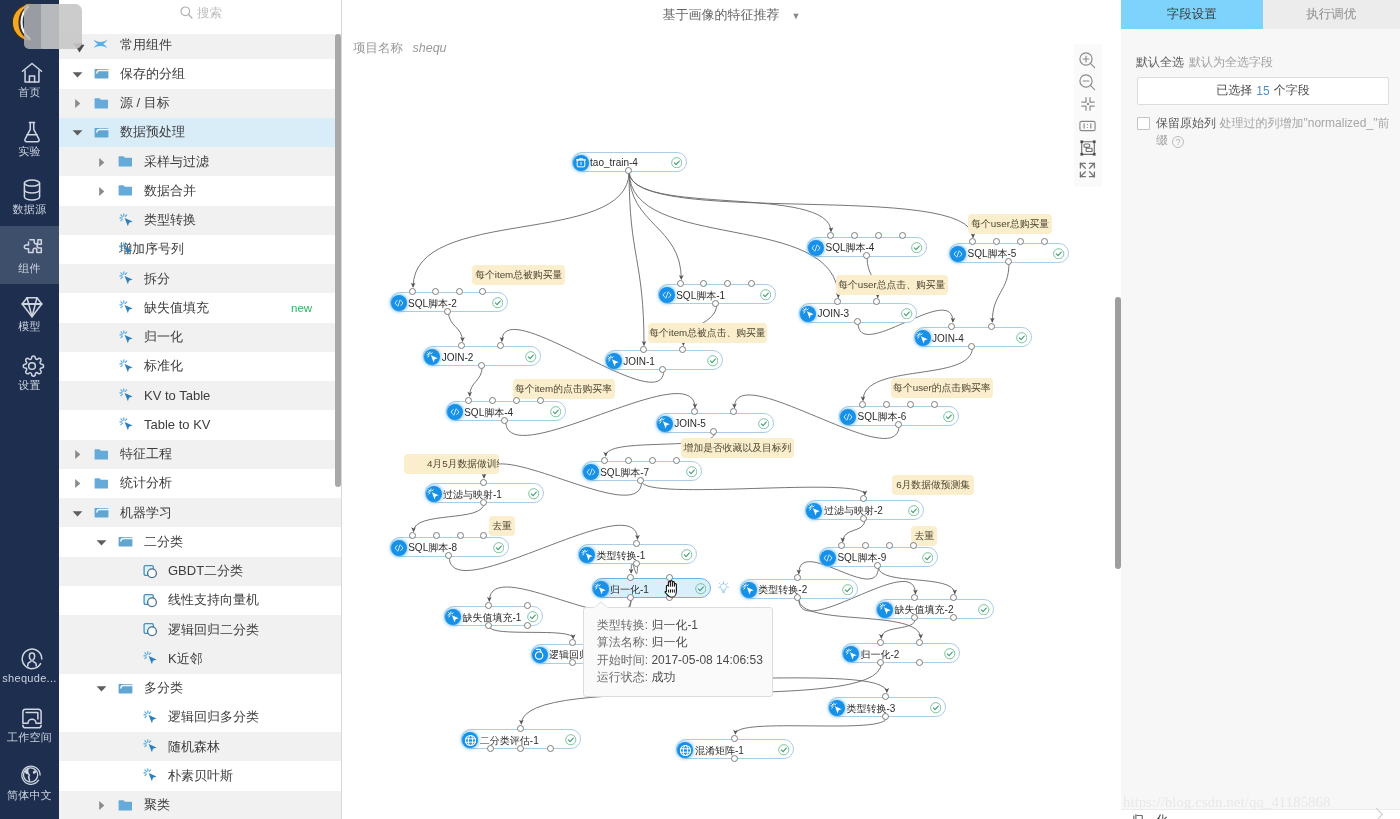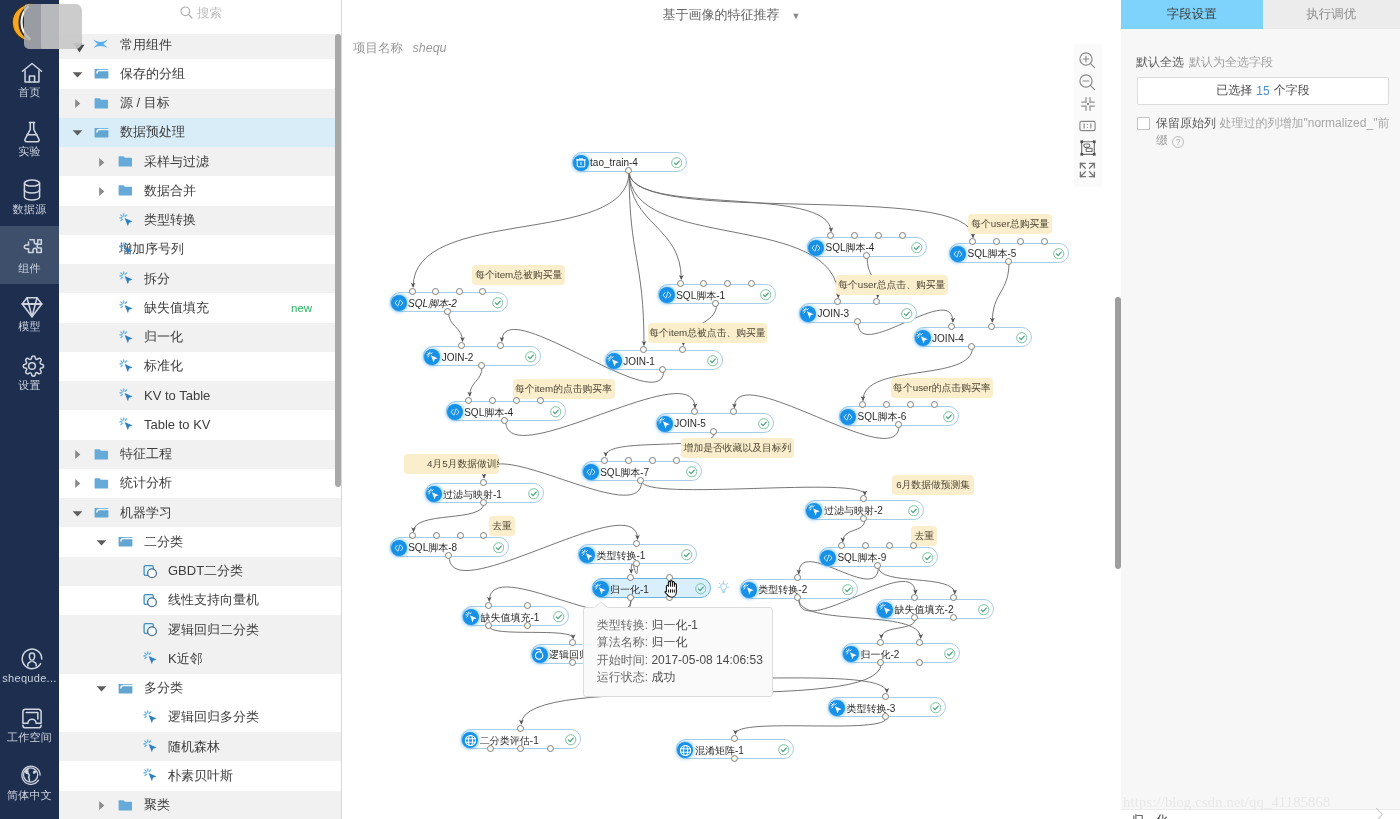--- a/index.html
+++ b/index.html
@@ -648,21 +648,21 @@
               <line x1="7" y1="6.1" x2="7" y2="9"></line>
             </svg>
           </span>
           <span class="nlab" data-name="node-label">tao_train-4</span>
           <span class="nchk" data-name="status-success-icon"><svg width="11.5" height="11.5" viewBox="0 0 12 12" fill="none">
               <circle cx="6" cy="6" r="5.3" stroke="#6cbd92" stroke-width="0.95"></circle>
               <path d="M3.5 6.2 5.3 8.0 8.6 4.2" stroke="#3e9e74" stroke-width="1.15" stroke-linecap="round" stroke-linejoin="round"></path>
             </svg></span>
         </div>
         <div class="port" data-name="node-output-port" style="left: 282.6px; top: 139.1px;"></div>
-        <div class="node" data-name="workflow-node-SQL脚本-2" style="left: 47.5px; top: 264px; width: 118px; font-style: italic;">
+        <div class="node" data-name="workflow-node-SQL脚本-2" style="left: 47.5px; top: 264px; width: 118px;">
           <span class="nico" data-name="sql-icon">
             <svg width="12" height="12" viewBox="0 0 14 14" fill="none" stroke="#d9f0ff" stroke-width="1.05" stroke-linecap="round" stroke-linejoin="round">
               <path d="M4.9 4.0 2.3 7l2.6 3.0"></path>
               <path d="M9.1 4.0 11.7 7l-2.6 3.0"></path>
               <line x1="8.2" y1="3.4" x2="5.8" y2="10.6"></line>
             </svg>
           </span>
           <span class="nlab" data-name="node-label">SQL脚本-2</span>
           <span class="nchk" data-name="status-success-icon"><svg width="11.5" height="11.5" viewBox="0 0 12 12" fill="none">
               <circle cx="6" cy="6" r="5.3" stroke="#6cbd92" stroke-width="0.95"></circle>
@@ -1036,21 +1036,21 @@
             </svg>
           </span>
           <span class="nlab" data-name="node-label">类型转换-2</span>
           <span class="nchk" data-name="status-success-icon"><svg width="11.5" height="11.5" viewBox="0 0 12 12" fill="none">
               <circle cx="6" cy="6" r="5.3" stroke="#6cbd92" stroke-width="0.95"></circle>
               <path d="M3.5 6.2 5.3 8.0 8.6 4.2" stroke="#3e9e74" stroke-width="1.15" stroke-linecap="round" stroke-linejoin="round"></path>
             </svg></span>
         </div>
         <div class="port" data-name="node-input-port" style="left: 452.3px; top: 546.3px;"></div>
         <div class="port" data-name="node-output-port" style="left: 452.3px; top: 566.3px;"></div>
-        <div class="node" data-name="workflow-node-缺失值填充-1" style="left: 120px; top: 578.2px; width: 107px;">
+        <div class="node" data-name="workflow-node-缺失值填充-1" style="left: 102px; top: 578.2px; width: 99px;">
           <span class="nico" data-name="join-icon">
             <svg width="13" height="13" viewBox="0 0 14 14">
               <g stroke="#fff" stroke-width="1.05" stroke-linecap="round">
                 <line x1="4.2" y1="1.1" x2="4.2" y2="3.0"></line>
                 <line x1="1.1" y1="4.2" x2="3.0" y2="4.2"></line>
                 <line x1="1.85" y1="1.85" x2="3.1" y2="3.1"></line>
                 <line x1="6.6" y1="1.85" x2="5.35" y2="3.1"></line>
                 <line x1="1.85" y1="6.6" x2="3.1" y2="5.35"></line>
               </g>
               <path d="M5.3 4.7 12.6 7.9 9.3 9.0 8.2 12.3 5.3 4.7Z" fill="#fff"></path>

